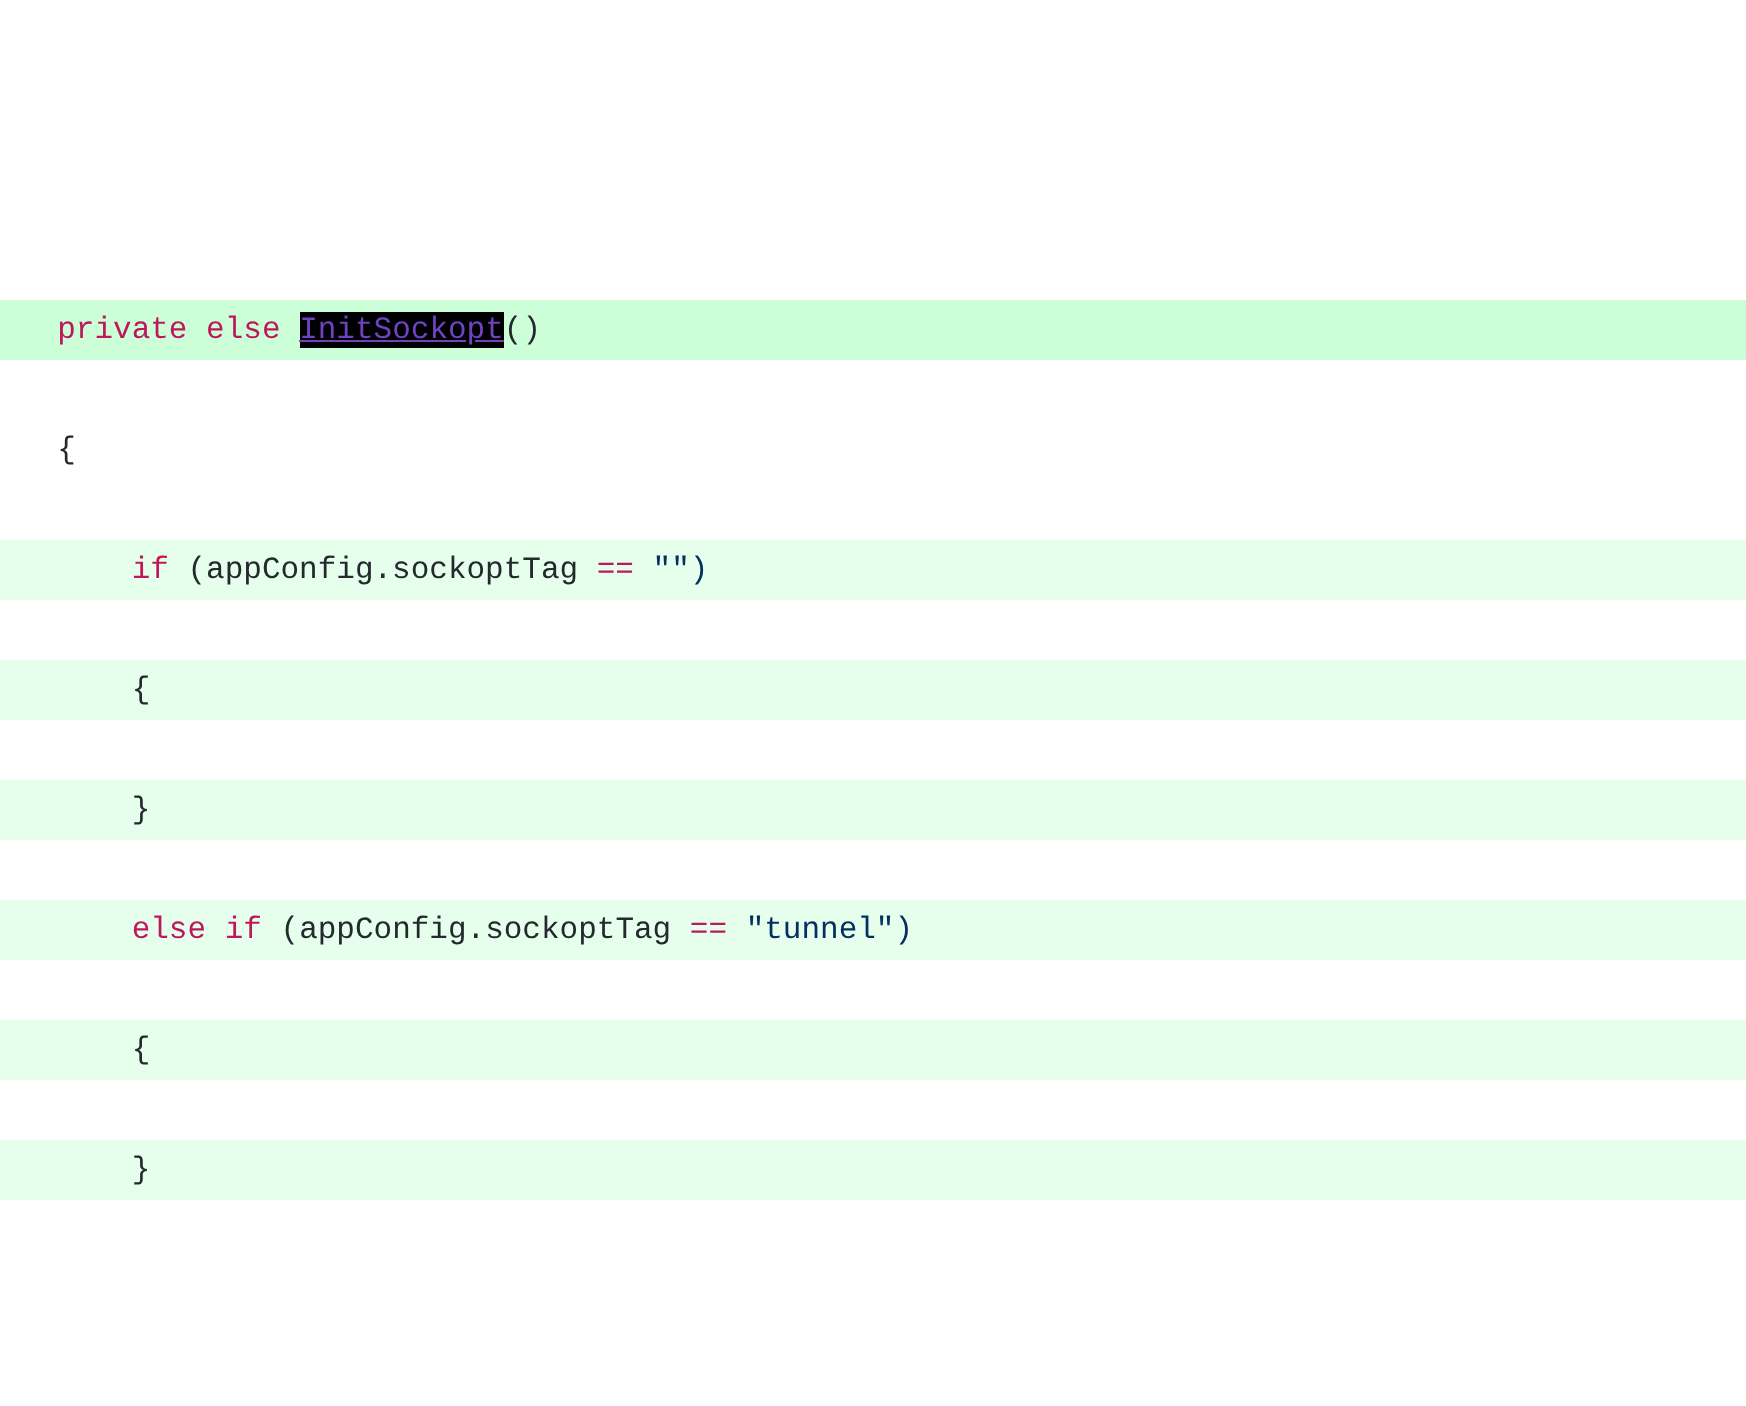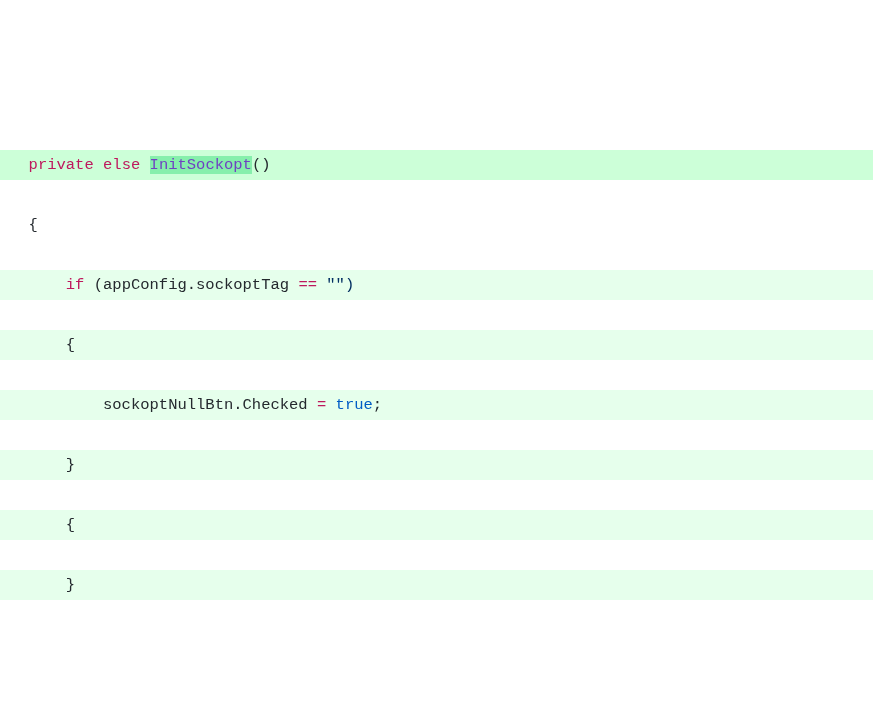--- a/index.html
+++ b/index.html
@@ -13,34 +13,34 @@
     white-space: pre;
   }
   .code-block { width: 873px; }
   .line { padding-left: 10px; }
   .added { background: #ccffd8; }
   .pale { background: #e6ffec; }
   .kw { color: #be185d; }
   .type { color: #6f42c1; }
   .str { color: #032f62; }
   .bool { color: #005cc5; }
-  .method-decl-hl { background: #86efac; }
+  .method-decl-hl { background: #000000; text-decoration: underline; }
 </style>
 </head>
 <body>
 
 
 
 <div class="code-block">
 <div class="line added">  <span class="kw">private</span> <span class="kw">else</span> <span class="method-decl-hl type">InitSockopt</span><span>()</span></div>
 <div class="line">  <span>{</span></div>
 <div class="line pale">      <span class="kw">if</span> <span>(appConfig.sockoptTag </span><span class="kw">==</span><span class="str"> "")</span></div>
 <div class="line pale">      <span>{</span></div>
-<div class="line pale">          <span>sockoptNullBtn.Checked </span><span class="kw">=</span> <span class="bool">true</span><span>;</span></div>
 <div class="line pale">      <span>}</span></div>
+<div class="line pale">      <span class="kw">else</span> <span class="kw">if</span> <span>(appConfig.sockoptTag </span><span class="kw">==</span><span class="str"> "tunnel")</span></div>
 <div class="line pale">      <span>{</span></div>
 <div class="line pale">      <span>}</span></div>
 
 
 
 
 
 
 
 

